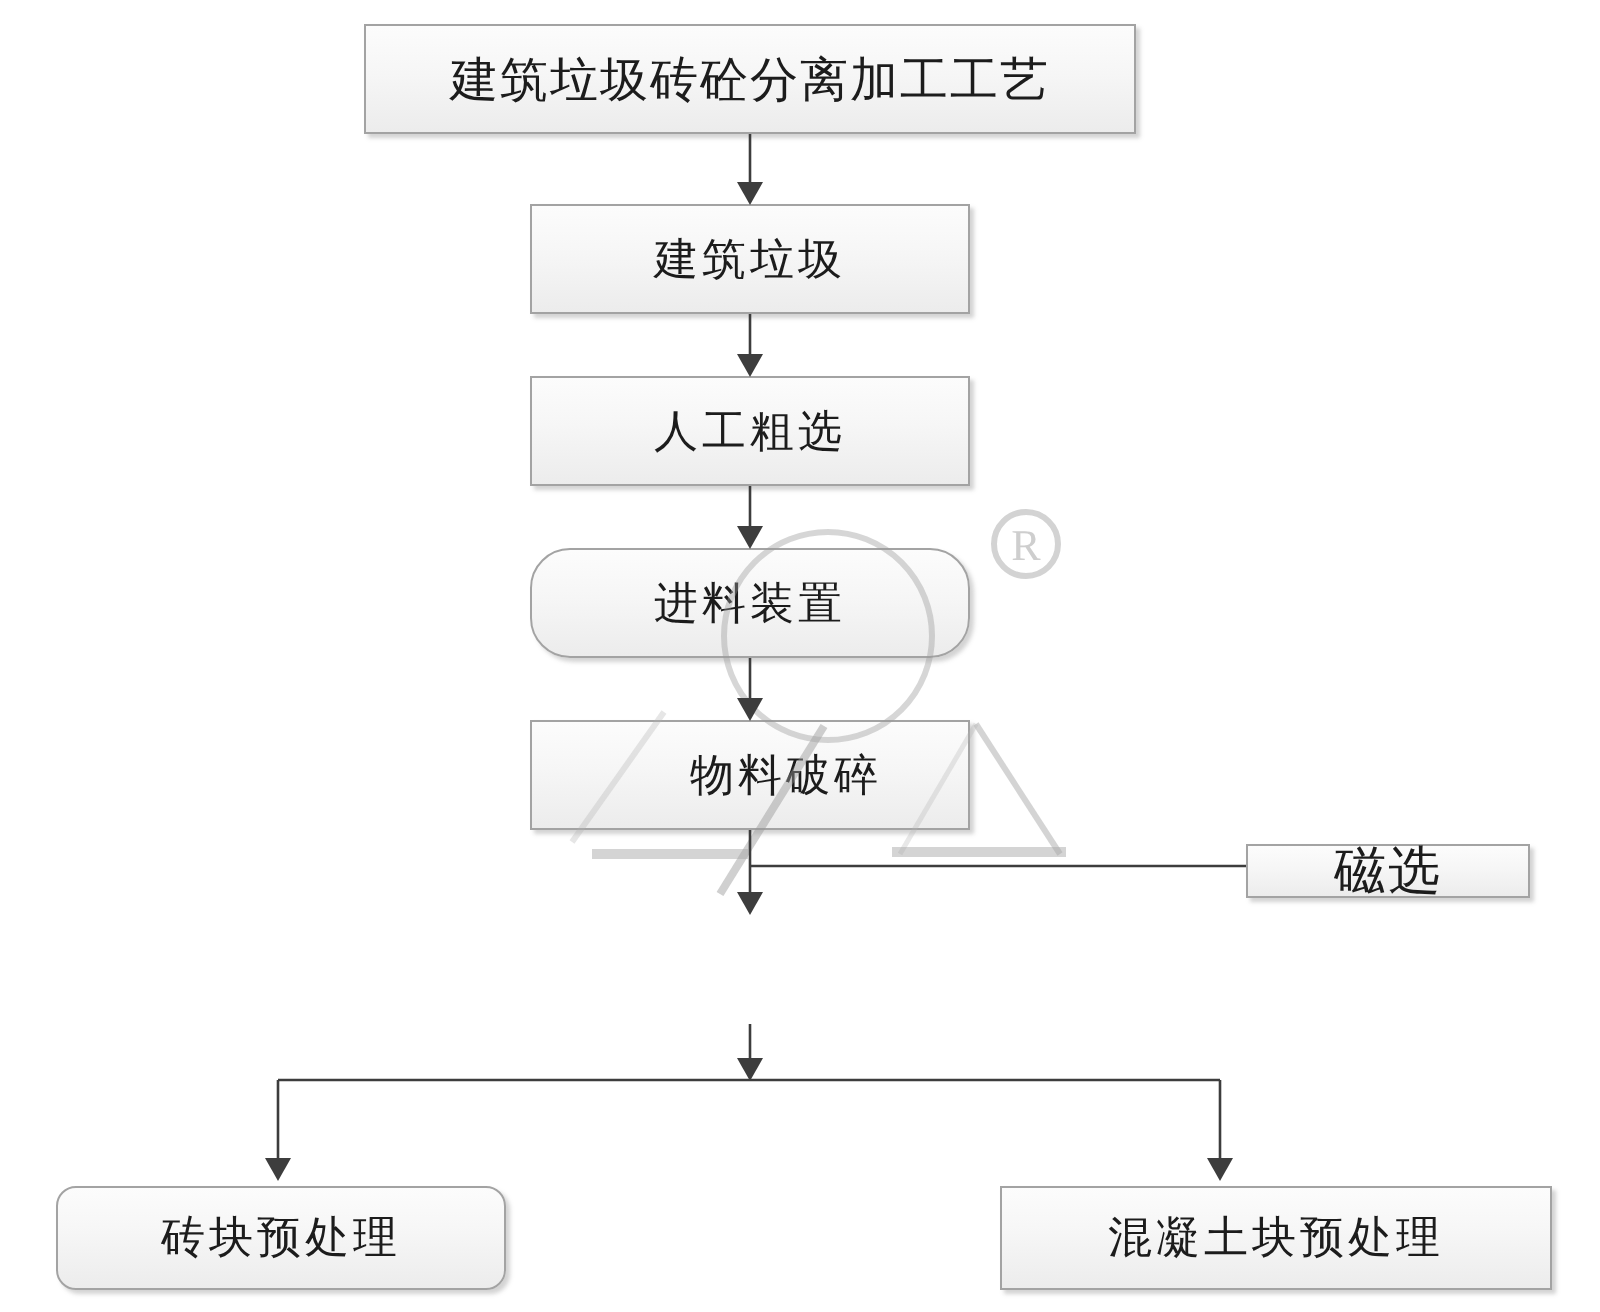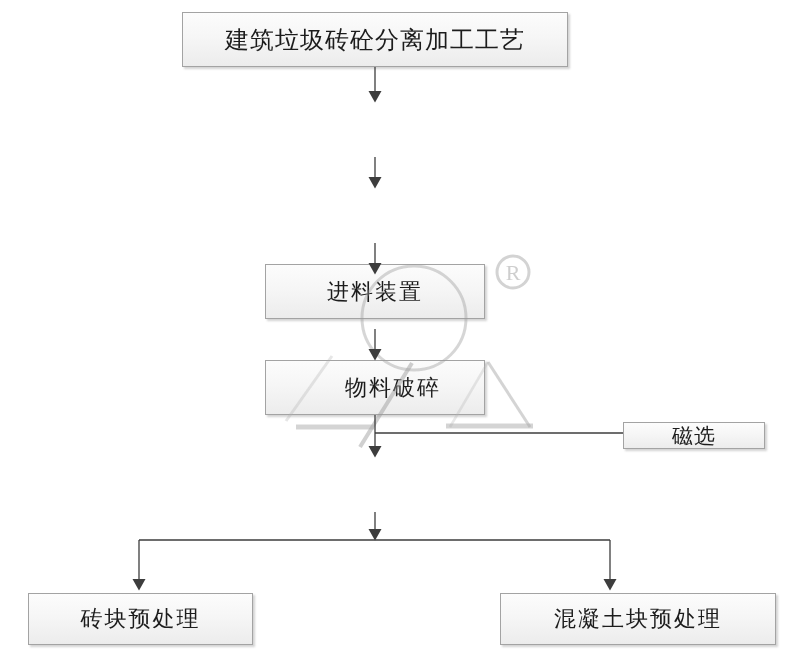--- a/index.html
+++ b/index.html
@@ -9,41 +9,43 @@
   }
   .node{
     position:absolute;box-sizing:border-box;
     display:flex;align-items:center;justify-content:center;
     border:1px solid #a3a3a3;
     background:linear-gradient(180deg,#fcfcfc 0%,#f6f6f6 45%,#ececec 100%);
     box-shadow:2px 2px 2px rgba(130,130,130,0.35);
     color:#1c1c1c;font-size:22px;letter-spacing:2px;white-space:nowrap;
   }
   .node--title{font-size:24px;letter-spacing:1px;}
-  .node--small{font-size:21px;letter-spacing:1px;font-family:Liberation Serif, serif;}
+  .node--small{font-size:26px;letter-spacing:1px;font-family:Liberation Serif, serif;}
   svg.overlay{position:absolute;left:0;top:0;pointer-events:none;}
   .wm{opacity:0.9;}
 </style>
 </head>
 <body>
 
 <div class="stage">
 
   <div class="node node--title" style="left:182px;top:12px;width:386px;height:55px;">建筑垃圾砖砼分离加工工艺</div>
 
+  <div class="node" style="left:265px;top:102px;width:220px;height:55px;">建筑垃圾</div>
 
+  <div class="node" style="left:265px;top:188px;width:220px;height:55px;">人工粗选</div>
 
-  <div class="node" style="left:265px;top:264px;width:220px;height:55px;">进料装置</div>
+  <div class="node" style="left:265px;top:274px;width:220px;height:55px;border-radius:20px;">进料装置</div>
 
   <div class="node" style="left:265px;top:360px;width:220px;height:55px;padding-left:36px;">物料破碎</div>
 
   <div class="node node--small" style="left:623px;top:422px;width:142px;height:27px;">磁选</div>
 
 
-  <div class="node" style="left:28px;top:593px;width:225px;height:52px;">砖块预处理</div>
+  <div class="node" style="left:28px;top:593px;width:225px;height:52px;border-radius:10px;">砖块预处理</div>
 
   <div class="node" style="left:500px;top:593px;width:276px;height:52px;">混凝土块预处理</div>
 
   <svg class="overlay" width="800" height="656" viewBox="0 0 800 656">
 
     <g class="wm">
       <circle cx="414" cy="318" r="52" fill="none" stroke="rgba(155,155,155,0.45)" stroke-width="3"></circle>
       <line x1="360" y1="447" x2="412" y2="363" stroke="rgba(150,150,150,0.5)" stroke-width="4"></line>
       <line x1="286" y1="421" x2="332" y2="356" stroke="rgba(175,175,175,0.35)" stroke-width="3"></line>
       <line x1="296" y1="427" x2="374" y2="427" stroke="rgba(160,160,160,0.5)" stroke-width="5"></line>

